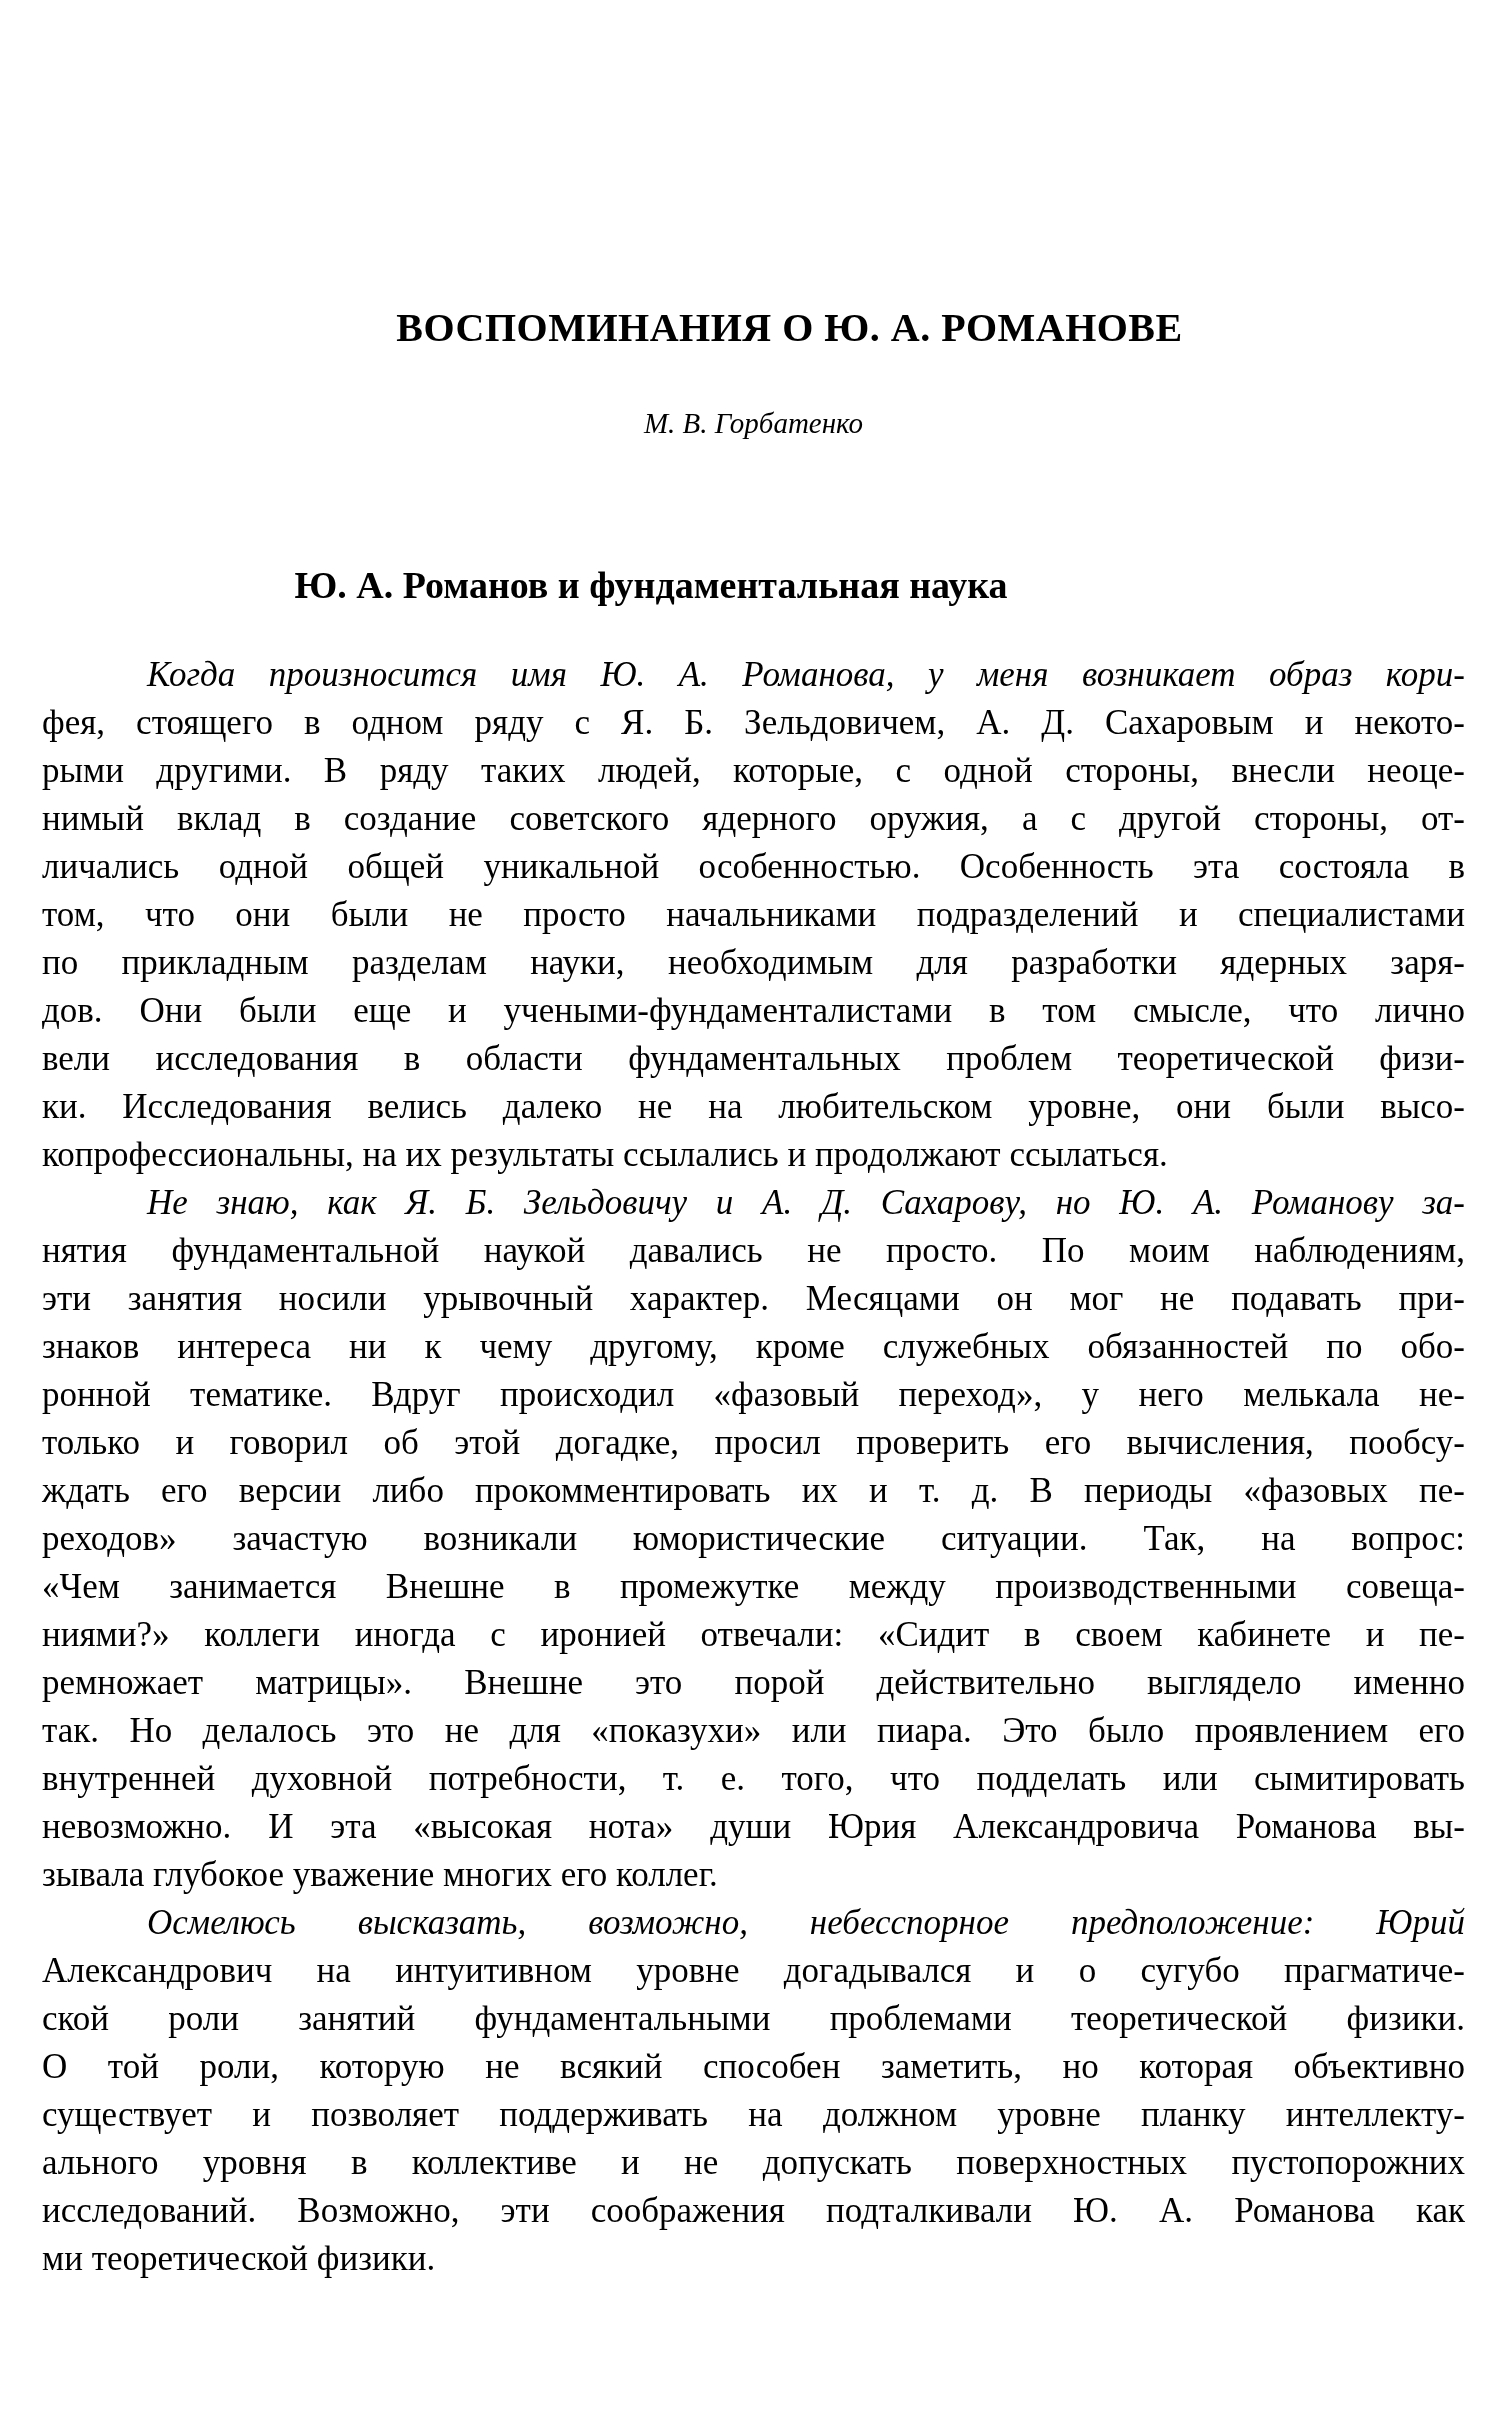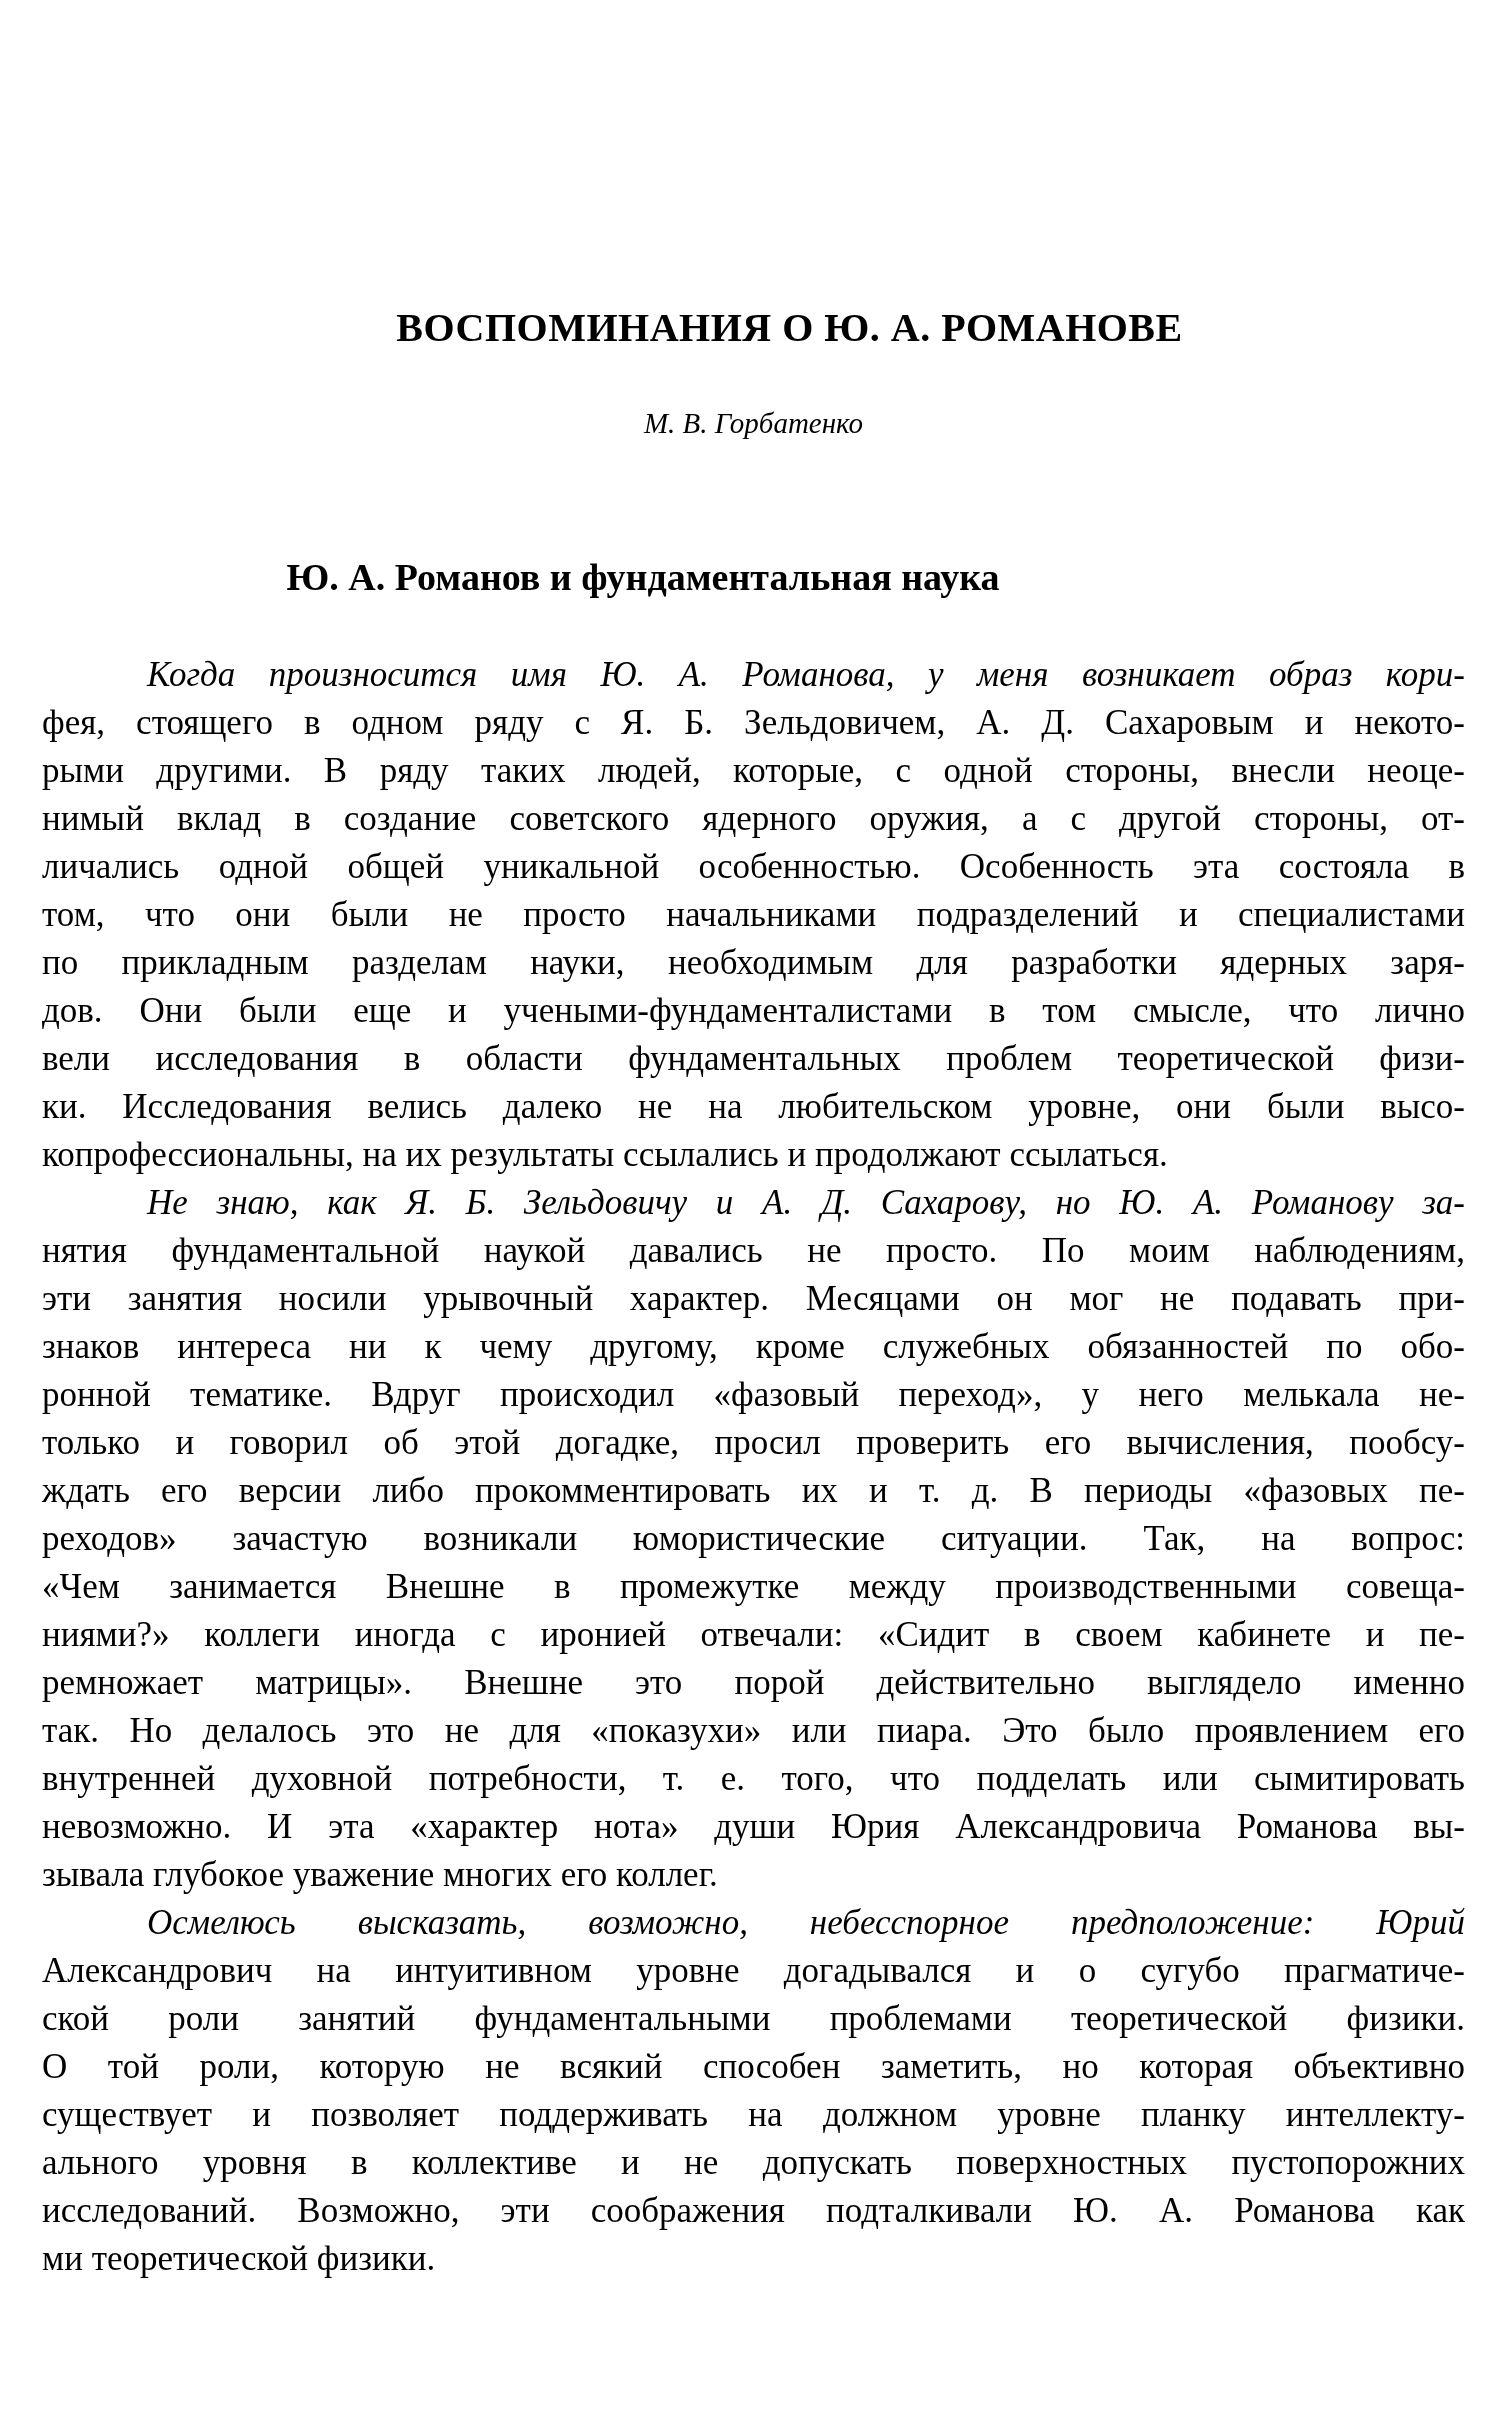--- a/index.html
+++ b/index.html
@@ -38,21 +38,21 @@
     font-size: 29px;
     font-style: italic;
     line-height: 1;
     white-space: nowrap;
   }
   .section-heading {
     position: absolute;
     top: 554px;
     left: 0;
     width: 1278px;
-    margin: 4px;
+    margin: 12px;
     text-align: center;
     font-size: 38px;
     font-weight: bold;
     line-height: 1;
     white-space: nowrap;
   }
   .body-text {
     position: absolute;
     top: 651px;
     left: 42px;
@@ -99,21 +99,21 @@
     <div class="text-line">знаков интереса ни к чему другому, кроме служебных обязанностей по обо-</div>
     <div class="text-line">ронной тематике. Вдруг происходил «фазовый переход», у него мелькала не-</div>
     <div class="text-line">только и говорил об этой догадке, просил проверить его вычисления, пообсу-</div>
     <div class="text-line">ждать его версии либо прокомментировать их и т. д. В периоды «фазовых пе-</div>
     <div class="text-line">реходов» зачастую возникали юмористические ситуации. Так, на вопрос:</div>
     <div class="text-line">«Чем занимается Внешне в промежутке между производственными совеща-</div>
     <div class="text-line">ниями?» коллеги иногда с иронией отвечали: «Сидит в своем кабинете и пе-</div>
     <div class="text-line">ремножает матрицы». Внешне это порой действительно выглядело именно</div>
     <div class="text-line">так. Но делалось это не для «показухи» или пиара. Это было проявлением его</div>
     <div class="text-line">внутренней духовной потребности, т. е. того, что подделать или сымитировать</div>
-    <div class="text-line">невозможно. И эта «характер нота» души Юрия Александровича Романова вы-</div>
+    <div class="text-line">невозможно. И эта «высокая нота» души Юрия Александровича Романова вы-</div>
     <div class="text-line para-last">зывала глубокое уважение многих его коллег.</div>
     <div class="text-line para-first">Осмелюсь высказать, возможно, небесспорное предположение: Юрий</div>
     <div class="text-line">Александрович на интуитивном уровне догадывался и о сугубо прагматиче-</div>
     <div class="text-line">ской роли занятий фундаментальными проблемами теоретической физики.</div>
     <div class="text-line">О той роли, которую не всякий способен заметить, но которая объективно</div>
     <div class="text-line">существует и позволяет поддерживать на должном уровне планку интеллекту-</div>
     <div class="text-line">ального уровня в коллективе и не допускать поверхностных пустопорожних</div>
     <div class="text-line">исследований. Возможно, эти соображения подталкивали Ю. А. Романова как</div>
     <div class="text-line para-last">ми теоретической физики.</div>
   </div>

